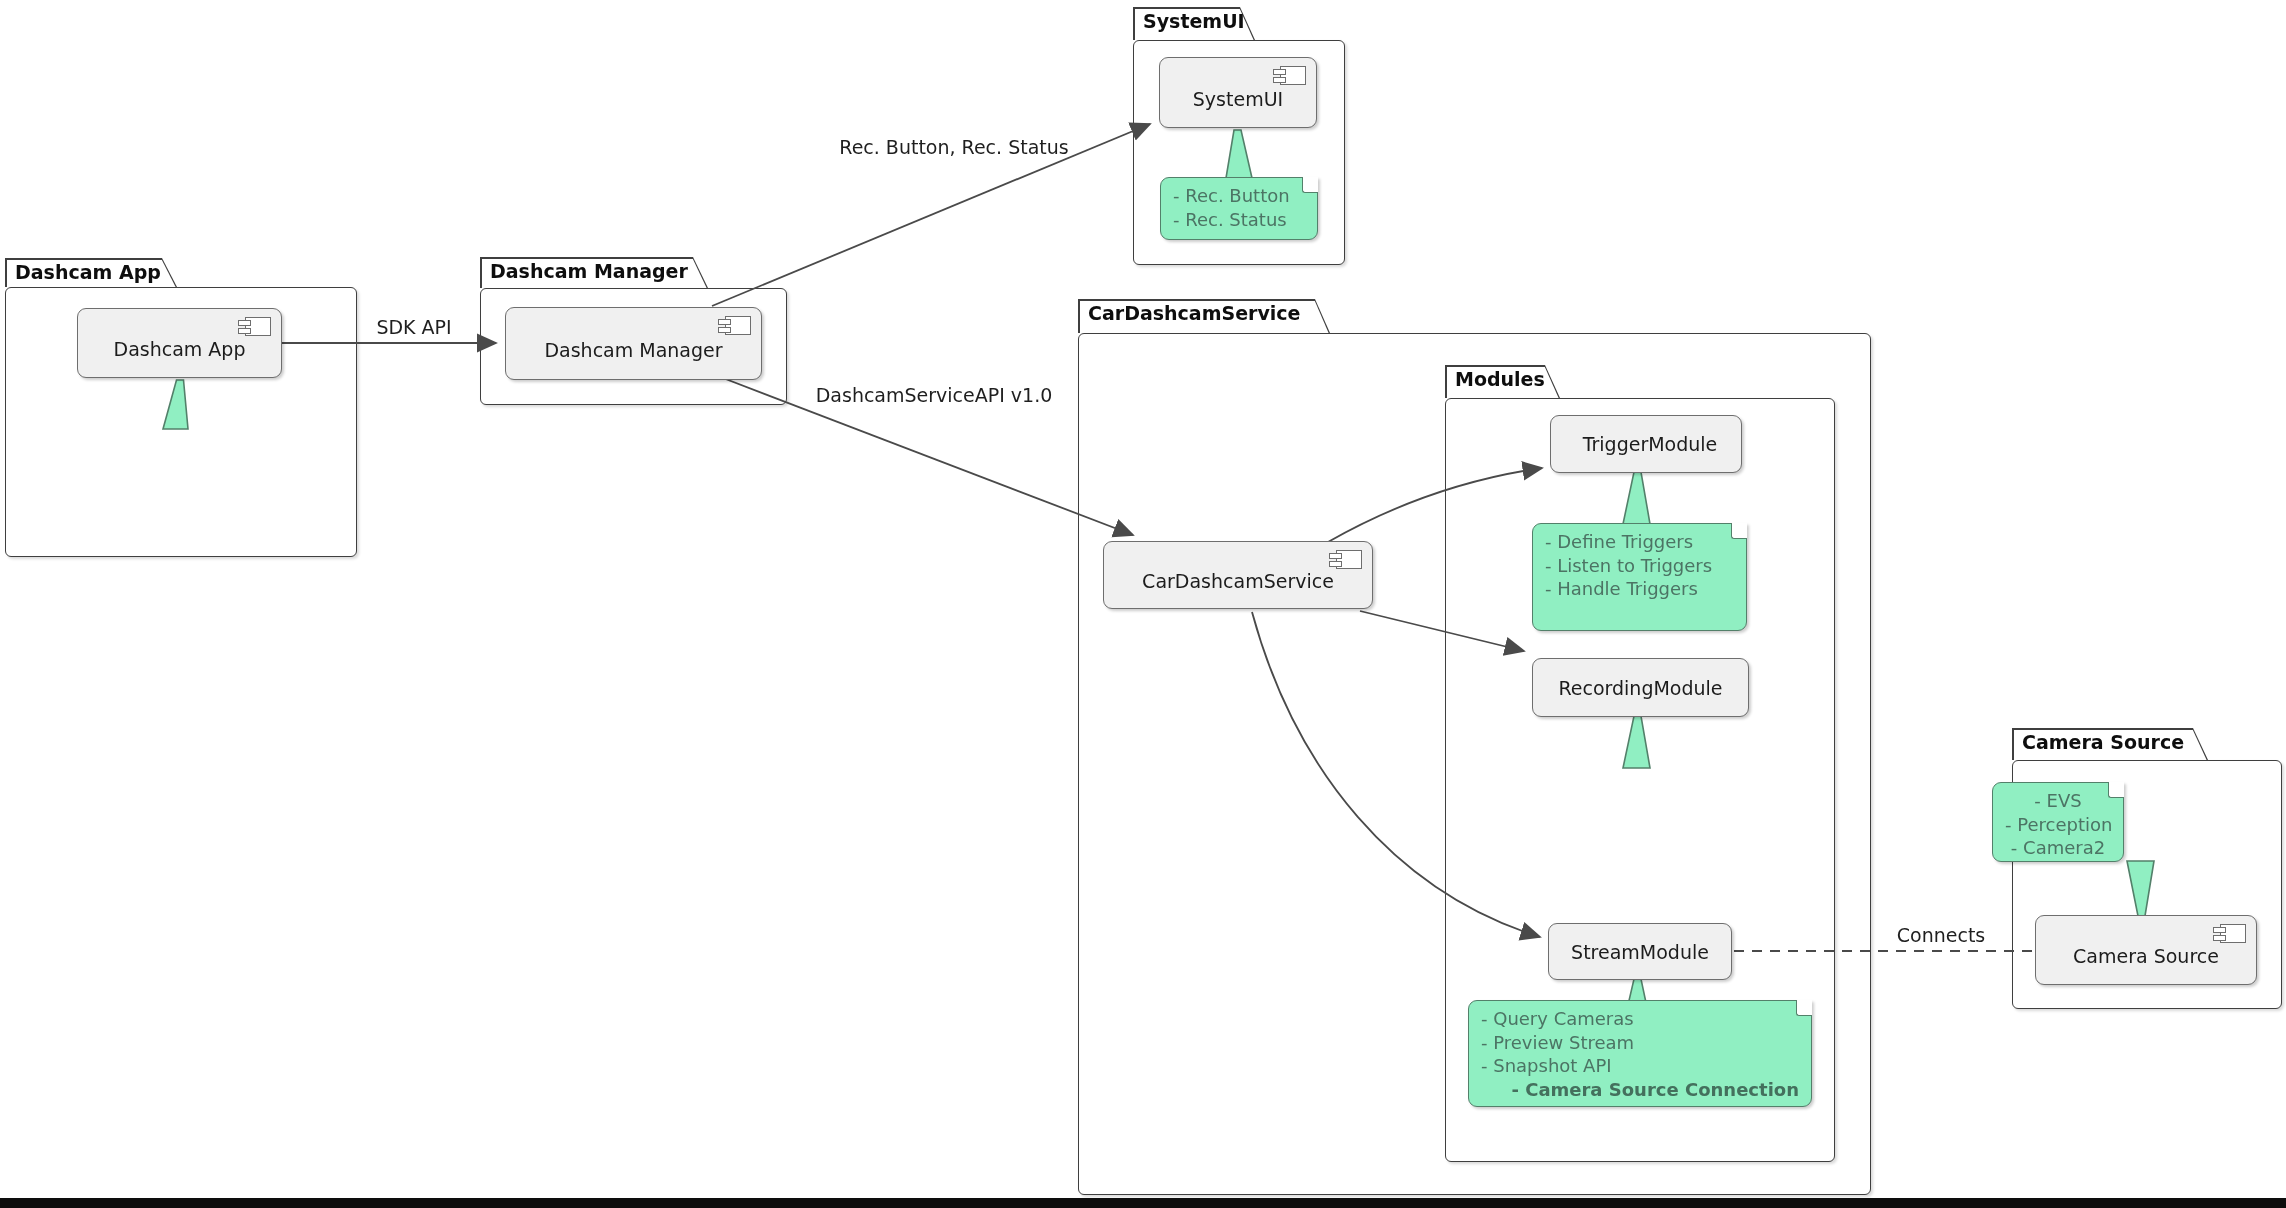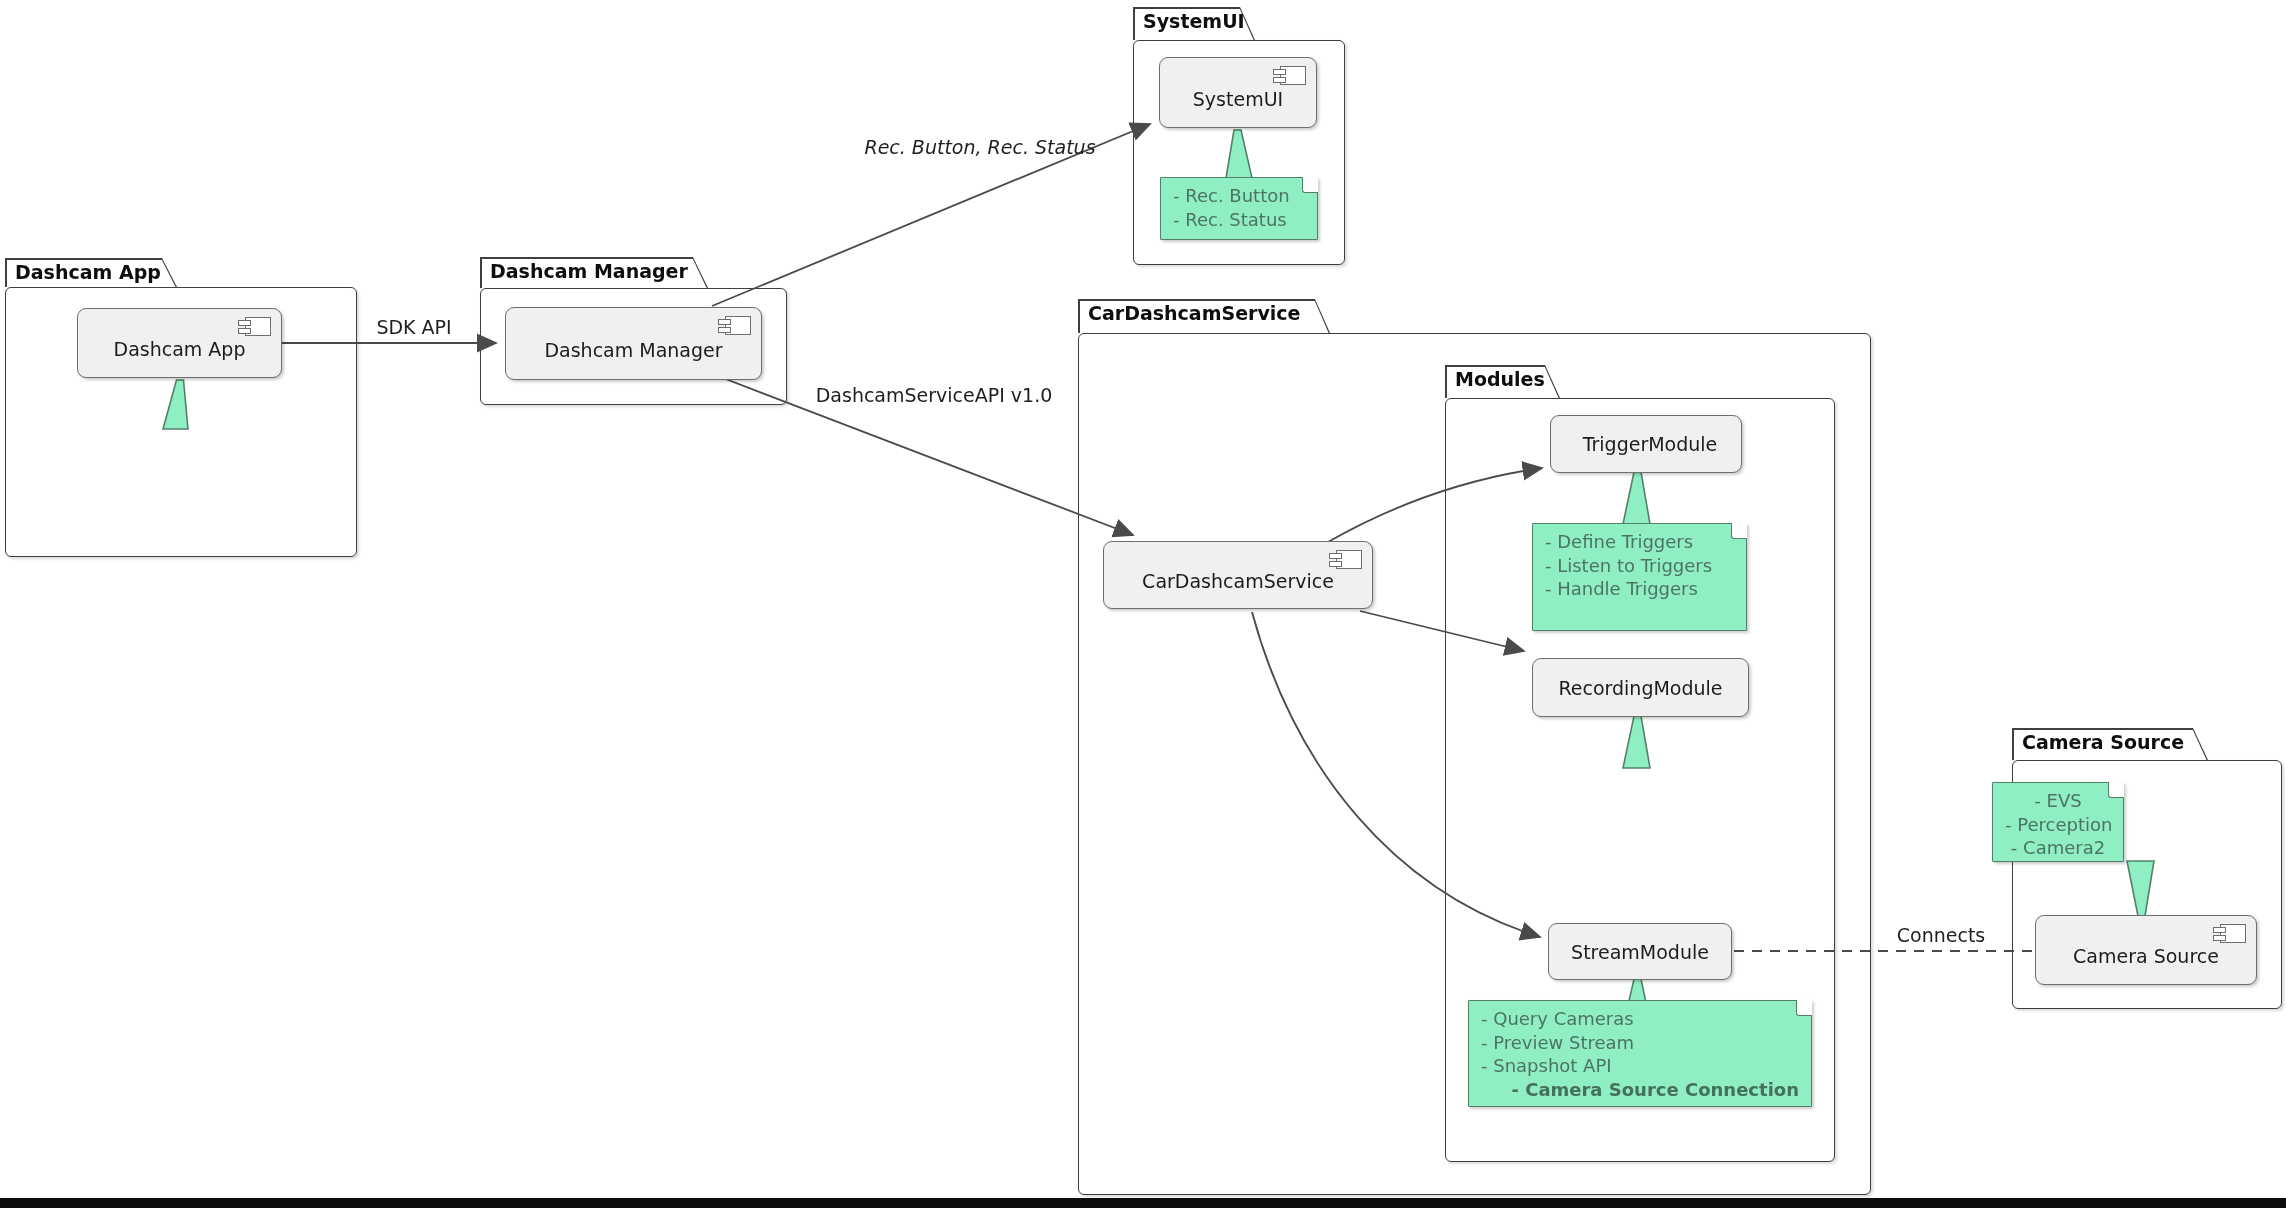--- a/index.html
+++ b/index.html
@@ -44,21 +44,21 @@
   .comp-icon::before, .comp-icon::after {
     content:""; position:absolute; left:-8px; width:11px; height:4px;
     background:#fff; border:1.6px solid #6e6e6e;
   }
   .comp-icon::before { top:1.5px; }
   .comp-icon::after  { bottom:1.5px; }
 
   
   .note {
     position:absolute; z-index:10; background:#90efc2;
-    border:1.8px solid #53806a; border-radius:1px; border-top-right-radius:0;
+    border:1.8px solid #53806a; border-radius:9px; border-top-right-radius:0;
     box-shadow:2px 2px 3px rgba(0,0,0,.2);
     padding:6px 12px; box-sizing:border-box;
     font-size:18px; line-height:23.5px; color:#4c7464; white-space:nowrap;
   }
   .note::before {
     content:""; position:absolute; top:-1px; right:-1px; width:15px; height:15px;
     background:#ffffff; border-bottom:1.8px solid #53806a; border-left:1.8px solid #53806a;
     border-bottom-left-radius:3px;
   }
   .note .indent { padding-left:9px; }
@@ -201,18 +201,18 @@
     <div class="bold">- Camera Source Connection</div>
   </div>
 
   <div class="note" style="left:1992px; top:782px; width:132px; height:80px;text-align:center;">
     <div>- EVS</div>
     <div>- Perception</div>
     <div>- Camera2</div>
   </div>
 
   <div class="edge-label" style="left:368px; top:316px; width:92px;">SDK API</div>
-  <div class="edge-label" style="left:856px; top:136px; width:248px;font-style:italic;">Rec. Button, Rec. Status</div>
+  <div class="edge-label" style="left:830px; top:136px; width:248px;">Rec. Button, Rec. Status</div>
   <div class="edge-label" style="left:810px; top:384px; width:248px;">DashcamServiceAPI v1.0</div>
   <div class="edge-label" style="left:1893px; top:924px; width:96px;">Connects</div>
 
   <div class="bottom-bar"></div>
 </div>
 
 </body></html>

